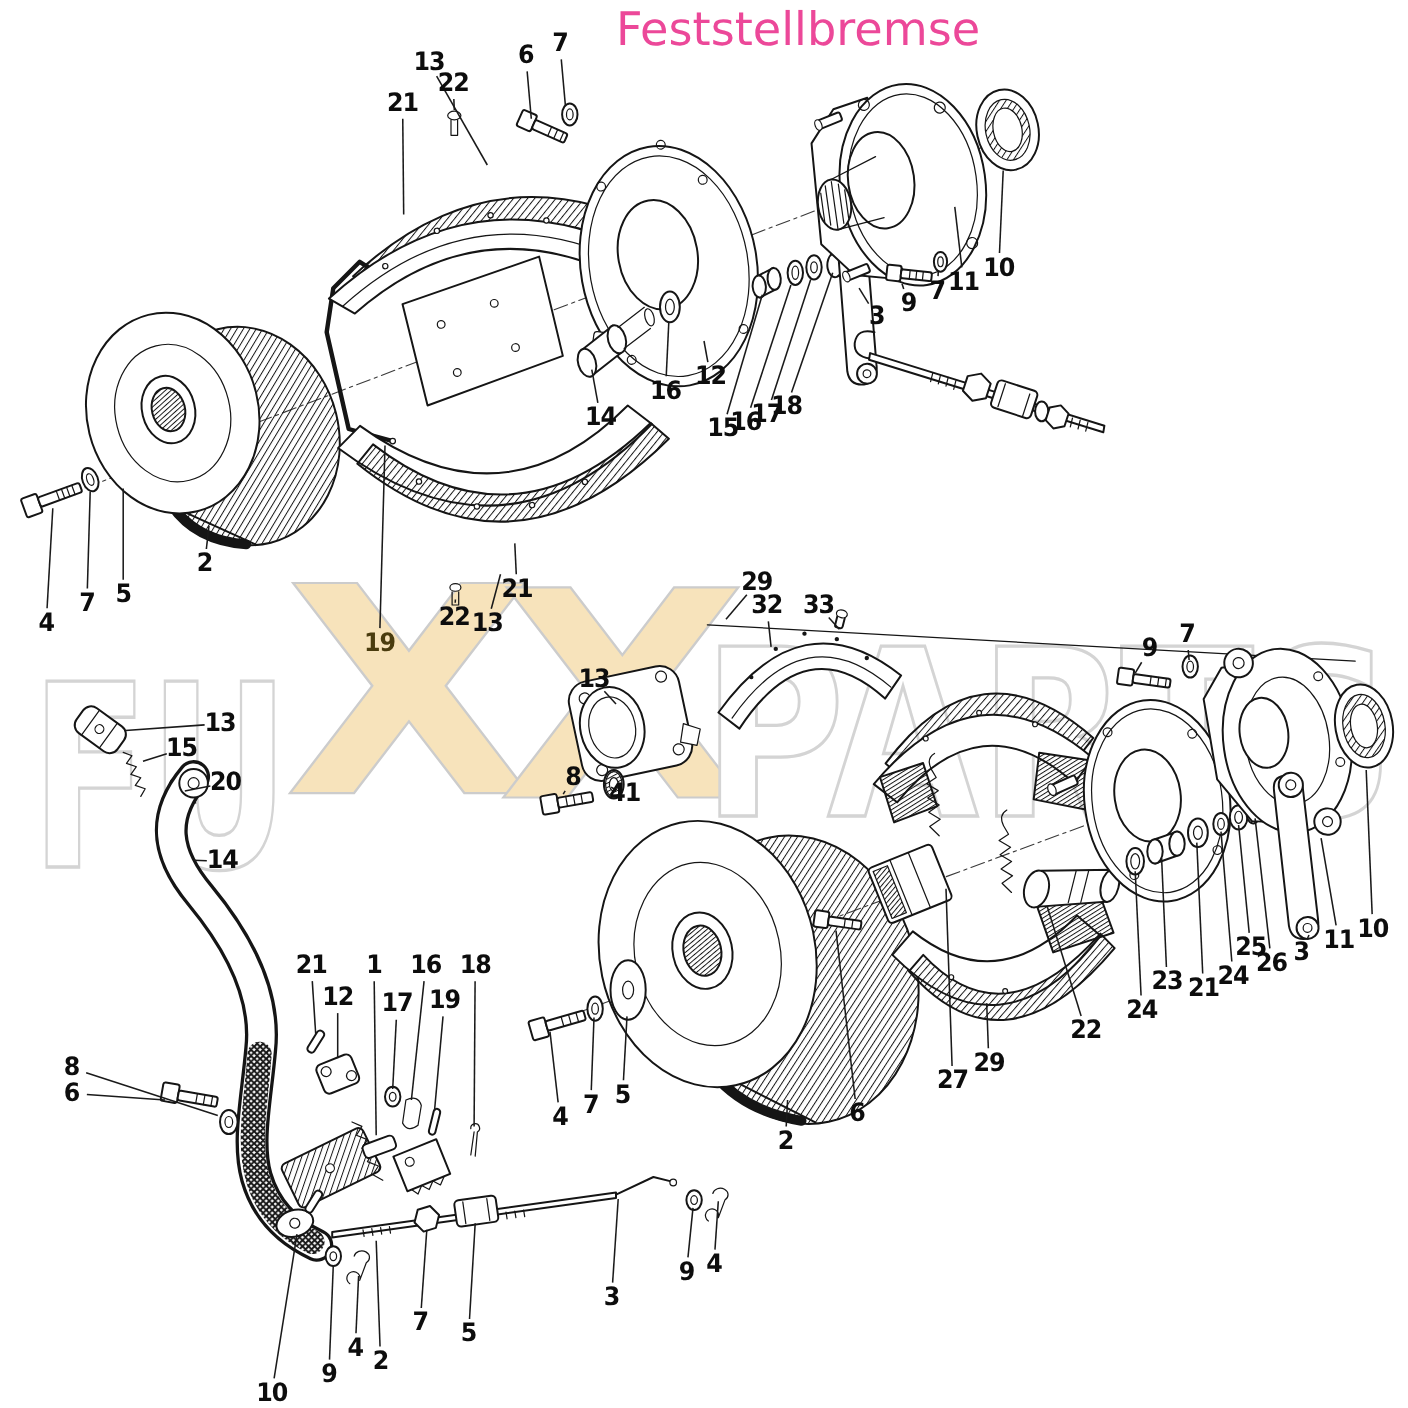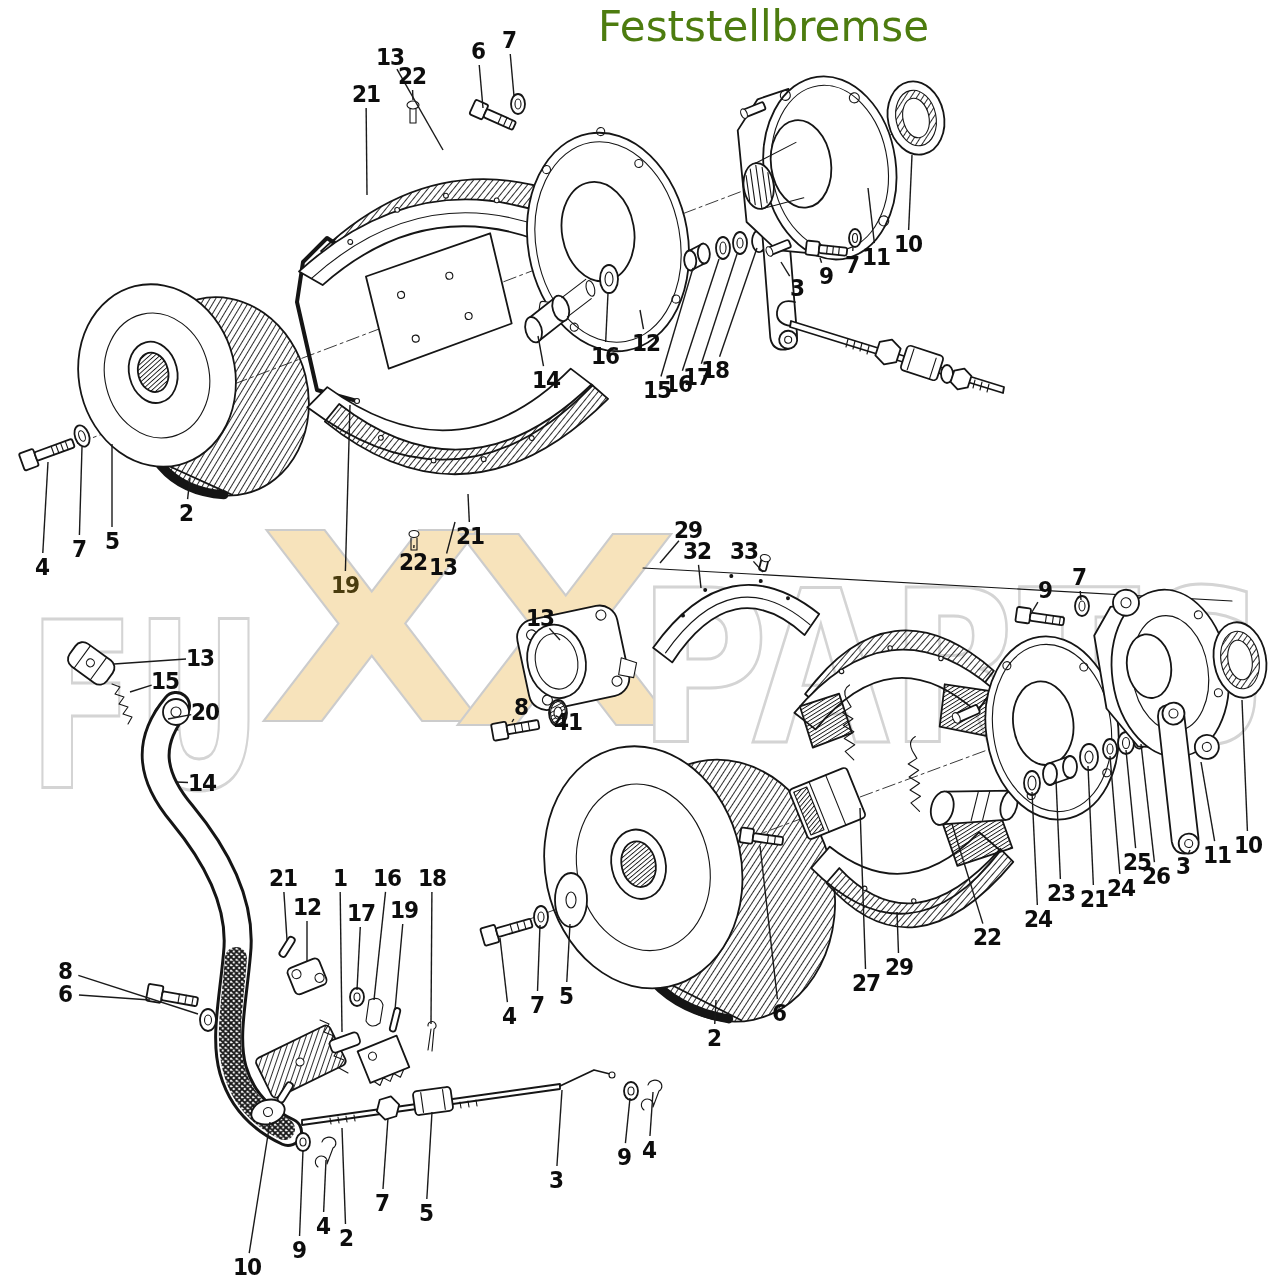--- a/index.html
+++ b/index.html
@@ -1,18 +1,18 @@
 <!DOCTYPE html>
 <html><head>
 <meta charset="utf-8">
 <style>
   html,body{margin:0;padding:0;background:#fff;}
   #stage{position:relative;width:1280px;height:1280px;background:#ffffff;overflow:hidden;
          font-family:"DejaVu Sans","Liberation Sans",sans-serif;}
-  #page-title{position:absolute;left:598px;top:2px;font-size:42px;color:#4d7c0f;white-space:nowrap;text-align:right;}
+  #page-title{position:absolute;left:560px;top:2px;font-size:42px;color:#ec4899;white-space:nowrap;text-align:right;}
   svg.layer{position:absolute;left:0;top:0;}
   
   #art path,#art ellipse,#art circle,#art rect,#art line,#art polyline,#art polygon{
       stroke:#151515;fill:none;stroke-width:1.8;stroke-linejoin:round;stroke-linecap:round;}
   #art .w{fill:#ffffff;}
   #art .h{fill:url(#ht);}
   #art .hd{fill:url(#hd);}
   #art .nk{stroke-width:1.1;}
   #art .cl{stroke:#3a3a3a;stroke-width:1;stroke-dasharray:13 4 3 4;}
   #art .dot{fill:#151515;stroke:none;}

